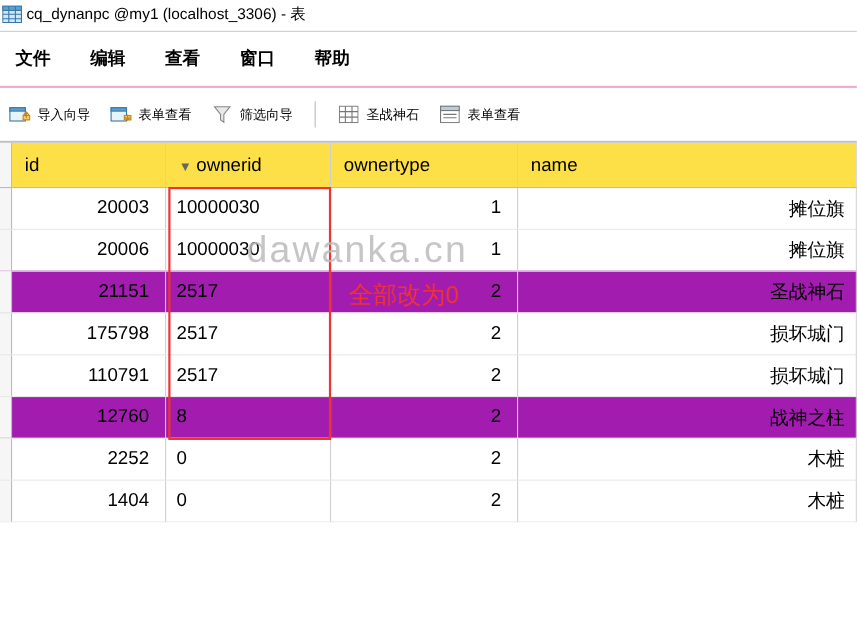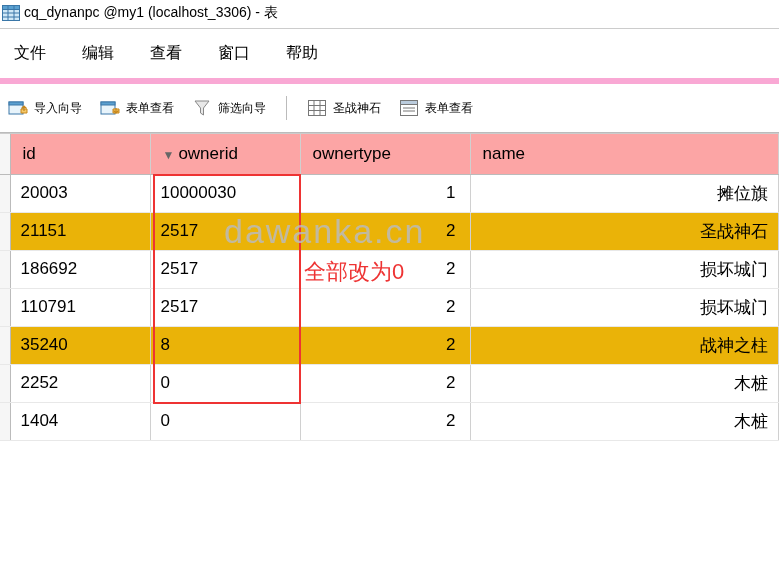--- a/index.html
+++ b/index.html
@@ -17,21 +17,22 @@
     padding: 4px 6px 6px 4px;
     border-bottom: 1px solid #ccc;
     font-size: 14px;
   }
   .titlebar svg { margin-right: 6px; flex-shrink:0; }
   .menubar {
     display: flex;
     gap: 36px;
     padding: 14px 14px 14px 14px;
     font-size: 16px;
-    border-bottom: 6px solid #f9a8d4;
+    border-bottom: 2px solid #f9a8d4;
+    font-weight: bold;
   }
   .menubar span { cursor: default; }
   .toolbar {
     display: flex;
     align-items: center;
     padding: 12px 8px 12px 8px;
     gap: 18px;
     border-bottom: 1px solid #bbb;
     font-size: 12px;
     white-space: nowrap;
@@ -68,38 +69,38 @@
     border-right: 1px solid #d0d0d0;
     border-bottom: 1px solid #e8e8e8;
     height: 38px;
     padding: 0 10px;
     text-align: right;
     vertical-align: middle;
     font-size: 17px;
     font-weight: normal;
   }
   th {
-    background: #fca5a5;
+    background: #fde047;
     border-bottom: 1px solid #bbb;
     height: 40px;
     color: #000;
     font-weight: normal;
     position: relative;
   }
   .row-handle {
     width: 10px; min-width:10px; padding:0;
     background:#f6f6f6;
     border-right:1px solid #bbb;
   }
-  .col-id { width: 140px; text-align: left; padding-right: 14px;}
+  .col-id { width: 140px; text-align: right; padding-right: 14px;}
   .col-ownerid { width: 150px; text-align: left; padding-right: 14px;}
   .col-ownertype { width: 170px; text-align: right; padding-right: 14px;}
   .col-name { }
   th.col-id, th.col-ownerid, th.col-ownertype, th.col-name { text-align:left; padding-left:12px;}
-  tr.alt { background: #eab308; }
+  tr.alt { background: #a21caf; }
   .sort-ind { font-size: 12px; color:#666; margin-right:4px;}
   .highlight-box {
     position:absolute;
     border: 2px solid #e33;
     pointer-events:none;
   }
   .annotation {
     position:absolute;
     color:#e33;
     font-size: 22px;
@@ -221,44 +222,51 @@
       </tr>
     </thead>
     <tbody id="tbody">
         <tr>
           <td class="row-handle"></td>
           <td class="col-id">20003</td>
           <td class="col-ownerid">10000030</td>
           <td class="col-ownertype">1</td>
           <td class="col-name">摊位旗</td>
         </tr>
+        <tr>
+          <td class="row-handle"></td>
+          <td class="col-id">20006</td>
+          <td class="col-ownerid">10000030</td>
+          <td class="col-ownertype">1</td>
+          <td class="col-name">摊位旗</td>
+        </tr>
         <tr class="alt">
           <td class="row-handle"></td>
           <td class="col-id">21151</td>
           <td class="col-ownerid">2517</td>
           <td class="col-ownertype">2</td>
           <td class="col-name">圣战神石</td>
         </tr>
         <tr>
           <td class="row-handle"></td>
-          <td class="col-id">186692</td>
+          <td class="col-id">175798</td>
           <td class="col-ownerid">2517</td>
           <td class="col-ownertype">2</td>
           <td class="col-name">损坏城门</td>
         </tr>
         <tr>
           <td class="row-handle"></td>
           <td class="col-id">110791</td>
           <td class="col-ownerid">2517</td>
           <td class="col-ownertype">2</td>
           <td class="col-name">损坏城门</td>
         </tr>
         <tr class="alt">
           <td class="row-handle"></td>
-          <td class="col-id">35240</td>
+          <td class="col-id">12760</td>
           <td class="col-ownerid">8</td>
           <td class="col-ownertype">2</td>
           <td class="col-name">战神之柱</td>
         </tr>
         <tr>
           <td class="row-handle"></td>
           <td class="col-id">2252</td>
           <td class="col-ownerid">0</td>
           <td class="col-ownertype">2</td>
           <td class="col-name">木桩</td>
@@ -267,15 +275,15 @@
           <td class="row-handle"></td>
           <td class="col-id">1404</td>
           <td class="col-ownerid">0</td>
           <td class="col-ownertype">2</td>
           <td class="col-name">木桩</td>
         </tr>
       </tbody>
   </table>
 
   <div class="highlight-box" style="left:153px; top:40px; width:148px; height:230px;"></div>
-  <div class="annotation" style="left:304px; top:123px;">全部改为0</div>
+  <div class="annotation" style="left:317px; top:123px;">全部改为0</div>
   <div class="watermark" style="left:224px; top:78px;">dawanka.cn</div>
 </div>
 
 </body></html>

